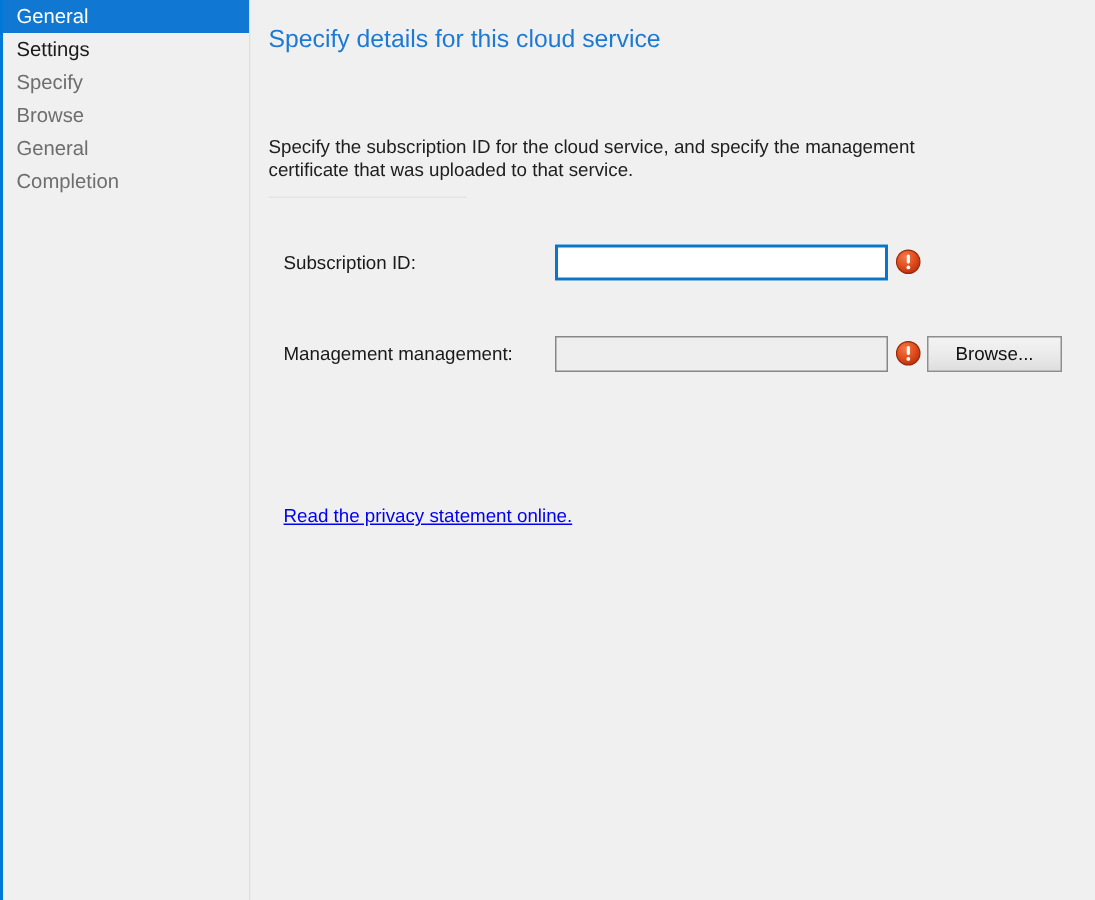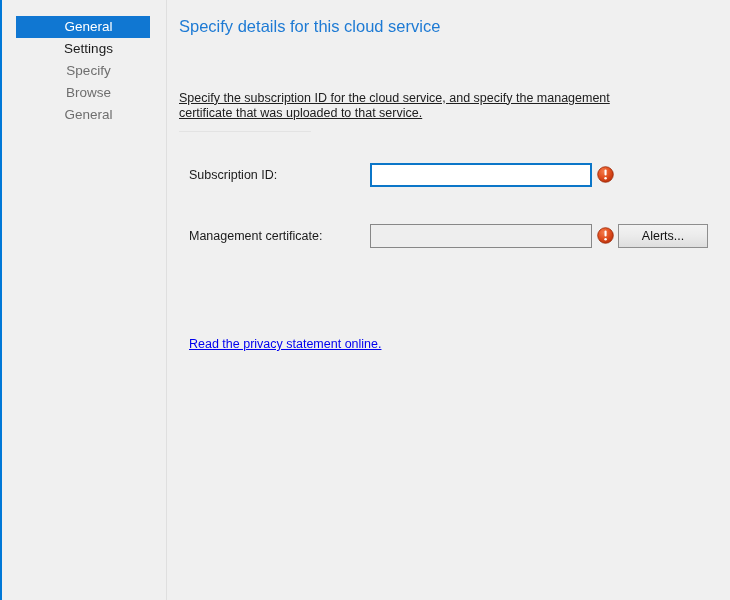--- a/index.html
+++ b/index.html
@@ -39,23 +39,22 @@
     position: relative;
     width: 167px;
     height: 600px;
     flex: 0 0 167px;
     background: #f0f0f0;
     border-right: 1px solid #dfdfdf;
     padding-top: 0px;
   }
   .nav-list {
     list-style: none;
-    margin: 16px;
+    margin: 0;
     padding: 0;
-    text-align: center;
   }
   .nav-item {
     height: 22px;
     line-height: 22px;
     padding-left: 11px;
     font-size: 13.5px;
     color: #6e6e6e;
     white-space: nowrap;
     cursor: default;
     user-select: none;
@@ -87,21 +86,20 @@
   }
 
   .intro-text {
     position: absolute;
     left: 12px;
     top: 78px;
     width: 485px;
     font-size: 12.5px;
     line-height: 15px;
     color: #202020;
-    text-decoration: underline;
   }
 
   .section-divider {
     position: absolute;
     left: 12px;
     top: 131px;
     width: 132px;
     height: 1px;
     background: #e3e3e3;
   }
@@ -188,20 +186,21 @@
 
   <div class="window-accent-edge"></div>
 
   <nav class="sidebar">
     <ul class="nav-list">
       <li class="nav-item state-current">General</li>
       <li class="nav-item state-completed">Settings</li>
       <li class="nav-item">Specify</li>
       <li class="nav-item">Browse</li>
       <li class="nav-item">General</li>
+      <li class="nav-item">Completion</li>
     </ul>
   </nav>
 
   <section class="content">
 
     <h1 class="page-title">Specify details for this cloud service</h1>
 
     <p class="intro-text">Specify the subscription ID for the cloud service, and specify the management certificate that was uploaded to that service.</p>
 
     <div class="section-divider"></div>
@@ -221,38 +220,38 @@
             </radialGradient>
           </defs>
           <circle cx="8.5" cy="8.5" r="7.8" fill="url(#errGrad)" stroke="#9a2706" stroke-width="0.8"></circle>
           <rect x="7.5" y="3.6" width="2.1" height="6.0" rx="1" fill="#ffffff"></rect>
           <circle cx="8.55" cy="12.3" r="1.25" fill="#ffffff"></circle>
         </svg>
       </span>
     </div>
 
     <div class="form-row row-certificate">
-      <label class="field-label">Management certificate:</label>
+      <label class="field-label">Management management:</label>
 
       <input class="text-input is-readonly" type="text" value="" style="">
 
       <span class="validation-icon">
         <svg width="17" height="17" viewBox="0 0 17 17" xmlns="http://www.w3.org/2000/svg">
           <defs>
             <radialGradient id="errGrad2" cx="38%" cy="30%" r="75%">
               <stop offset="0%" stop-color="#f4794a"></stop>
               <stop offset="55%" stop-color="#e04e1e"></stop>
               <stop offset="100%" stop-color="#b9300c"></stop>
             </radialGradient>
           </defs>
           <circle cx="8.5" cy="8.5" r="7.8" fill="url(#errGrad2)" stroke="#9a2706" stroke-width="0.8"></circle>
           <rect x="7.5" y="3.6" width="2.1" height="6.0" rx="1" fill="#ffffff"></rect>
           <circle cx="8.55" cy="12.3" r="1.25" fill="#ffffff"></circle>
         </svg>
       </span>
 
-      <button class="browse-button" type="button">Alerts...</button>
+      <button class="browse-button" type="button">Browse...</button>
     </div>
 
     <a class="privacy-link" href="#">Read the privacy statement online.</a>
 
   </section>
 </div>
 
 </body></html>

